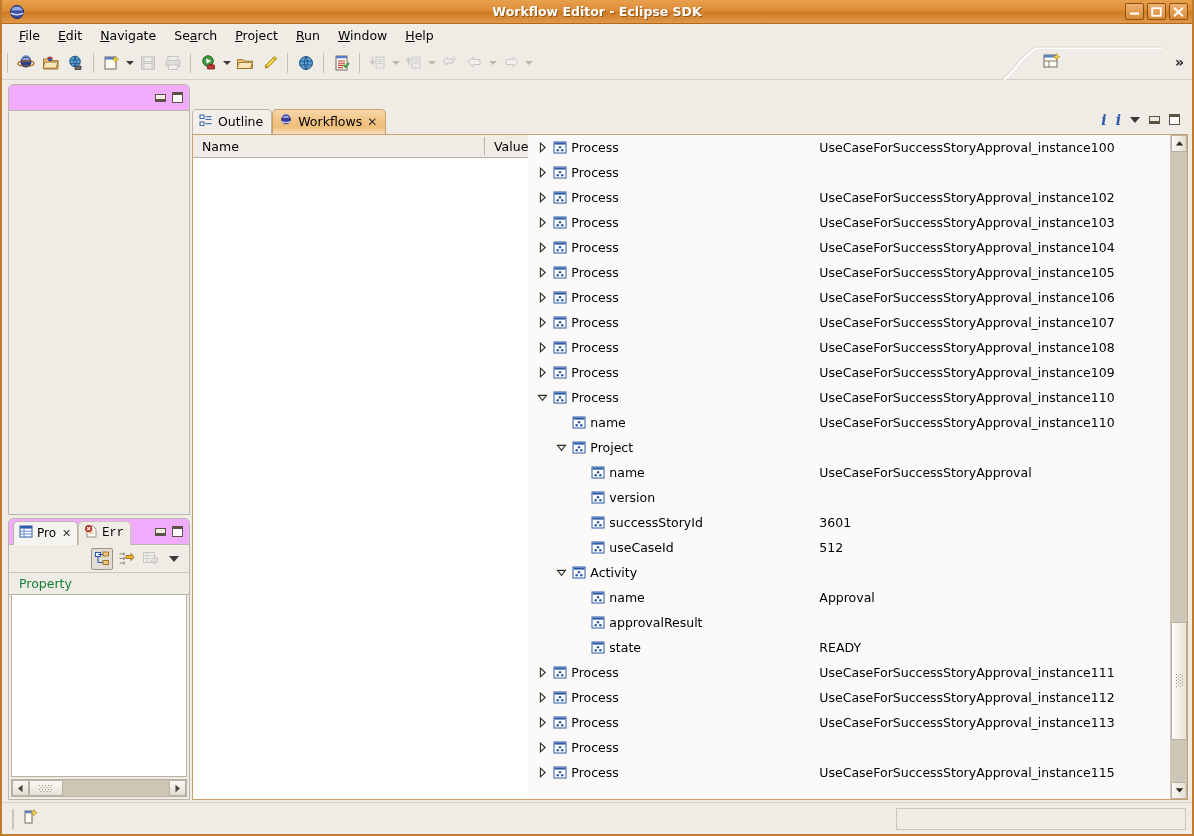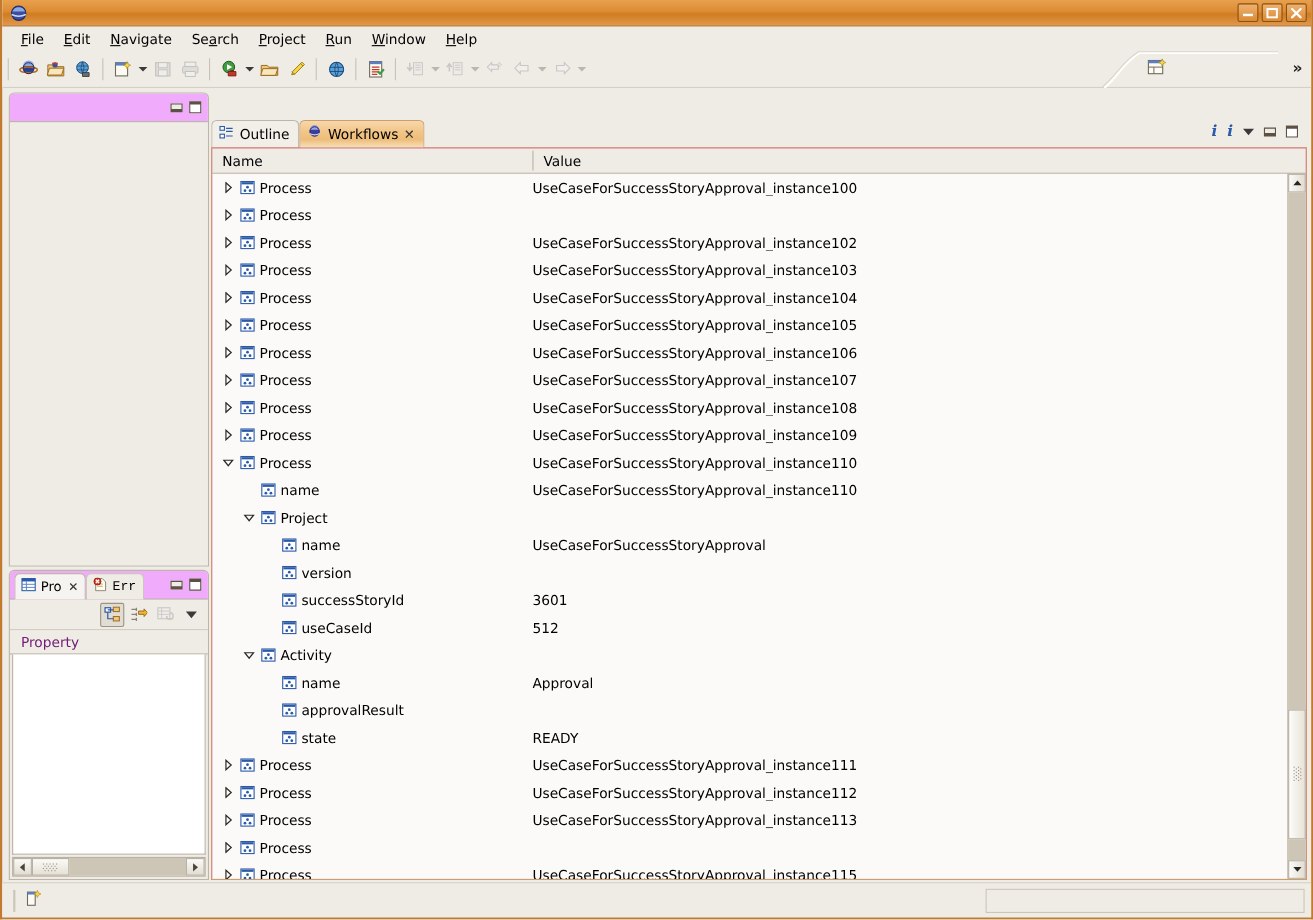--- a/index.html
+++ b/index.html
@@ -163,21 +163,21 @@
   .vtb-btn { width: 22px; height: 22px; display: flex; align-items: center; justify-content: center; }
   .vtb-btn.pressed {
     background: #e2ddd2; border: 1px solid #9b9384; border-radius: 2px;
   }
   .vtb-btn.disabled { opacity: .35; filter: grayscale(1); }
 
   .prop-header {
     height: 22px; background: #efece6;
     border-bottom: 1px solid #b9b2a4;
     display: flex; align-items: center; padding-left: 10px;
-    font-size: 12.5px; color: #701a75;
+    font-size: 12.5px; color: #15803d;
   }
   .prop-body { flex: 1; background: #ffffff; border: 1px solid #b9b2a4; border-top: none; margin: 0 2px; }
 
   
   .hscroll {
     height: 18px; display: flex; align-items: stretch;
     background: #efece6; border: 1px solid #b9b2a4; margin: 2px;
   }
   .hs-btn {
     width: 17px; background: linear-gradient(to bottom,#fbfaf8,#e2ddd2);
@@ -230,22 +230,22 @@
   .etab .closex { font-size: 12px; color: #333; }
   #etabs-right {
     margin-left: auto; display: flex; align-items: center; gap: 9px;
     padding: 0 8px 3px 0;
   }
   .info-i { color: #2a5aa8; font-weight: bold; font-style: italic; font-size: 14px; font-family: "DejaVu Serif", serif; }
 
   #tree-wrap {
     flex: 1; min-height: 0;
     border: 1px solid #c9a06a;
-    background: #ec4899;
-    display: flex; flex-direction: column;
+    background: #ffffff;
+    display: flex; 
     position: relative;
   }
   #tree-header {
     height: 23px; flex: 0 0 23px;
     background: #efece6;
     border-bottom: 1px solid #b9b2a4;
     display: flex; align-items: center;
     font-size: 12.5px; color: #000;
     position: relative;
   }
@@ -318,20 +318,21 @@
 
   <div id="titlebar">
     <span id="title-icon">
       <svg width="16" height="16" viewBox="0 0 16 16">
         <ellipse cx="8" cy="8" rx="6.5" ry="6.5" fill="#3b4fa0"></ellipse>
         <path d="M2 6.5 A6.5 6.5 0 0 1 14 6.5 Z" fill="#8fa8e0"></path>
         <ellipse cx="8" cy="8" rx="6.5" ry="6.5" fill="none" stroke="#1b2a66" stroke-width="1"></ellipse>
         <path d="M1.5 9.2 Q8 12.2 14.5 9.2" stroke="#cfd9f5" stroke-width="1.4" fill="none"></path>
       </svg>
     </span>
+    <span id="title-text">Workflow Editor - Eclipse SDK</span>
     <span class="win-btns">
       <span class="win-btn">
         <svg width="11" height="9" viewBox="0 0 11 9">
             <rect x="1" y="5.5" width="9" height="2.2" fill="#fff"></rect>
           </svg>
       </span>
       <span class="win-btn">
         <svg width="11" height="10" viewBox="0 0 11 10">
             <rect x="1.2" y="1.2" width="8.6" height="7.6" fill="none" stroke="#fff" stroke-width="1.8"></rect>
           </svg>

